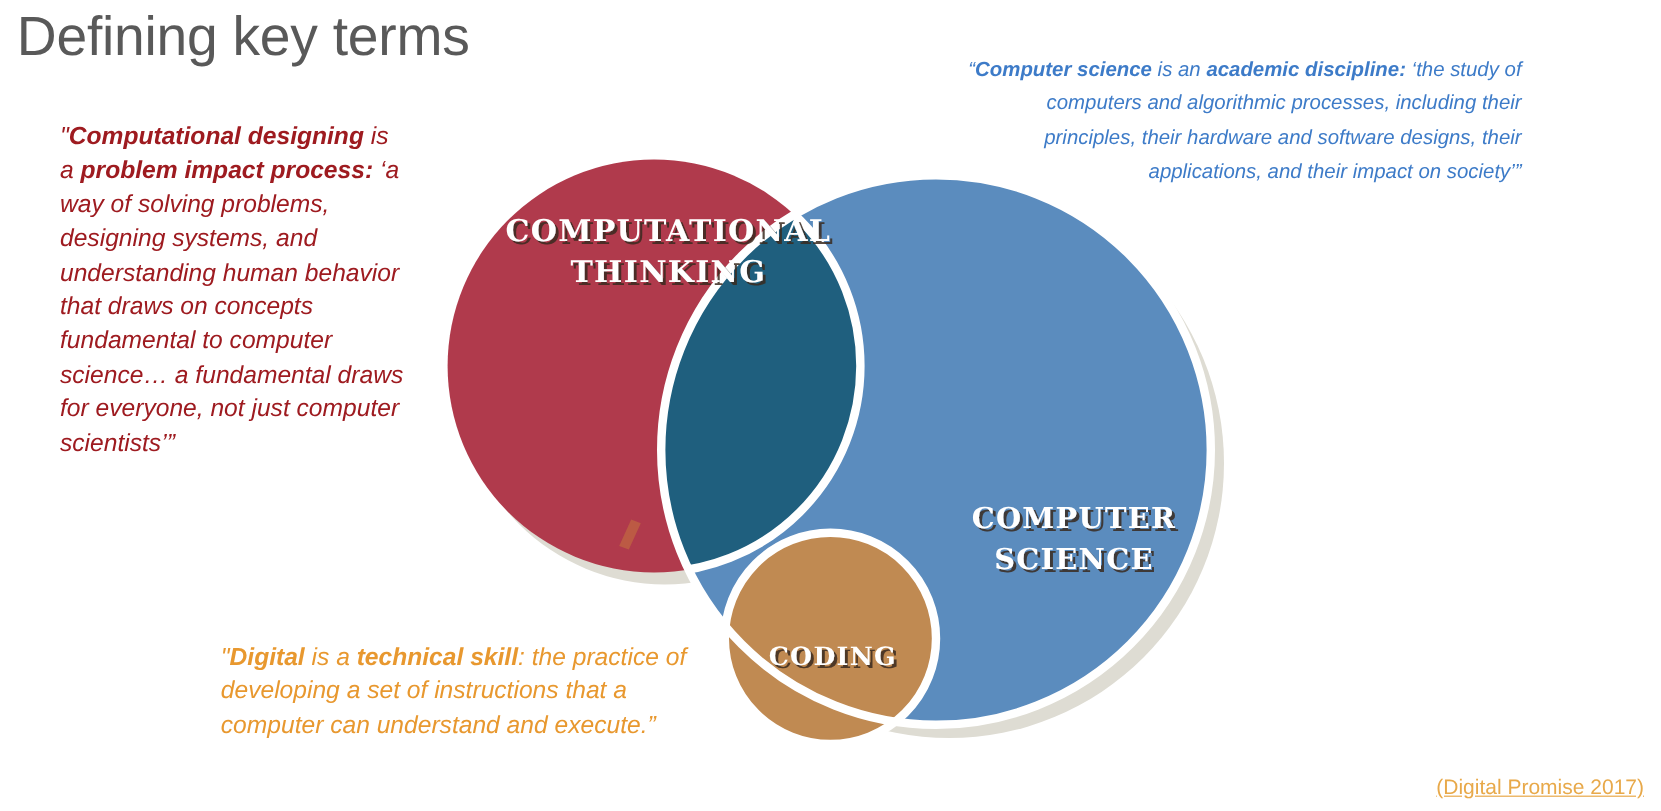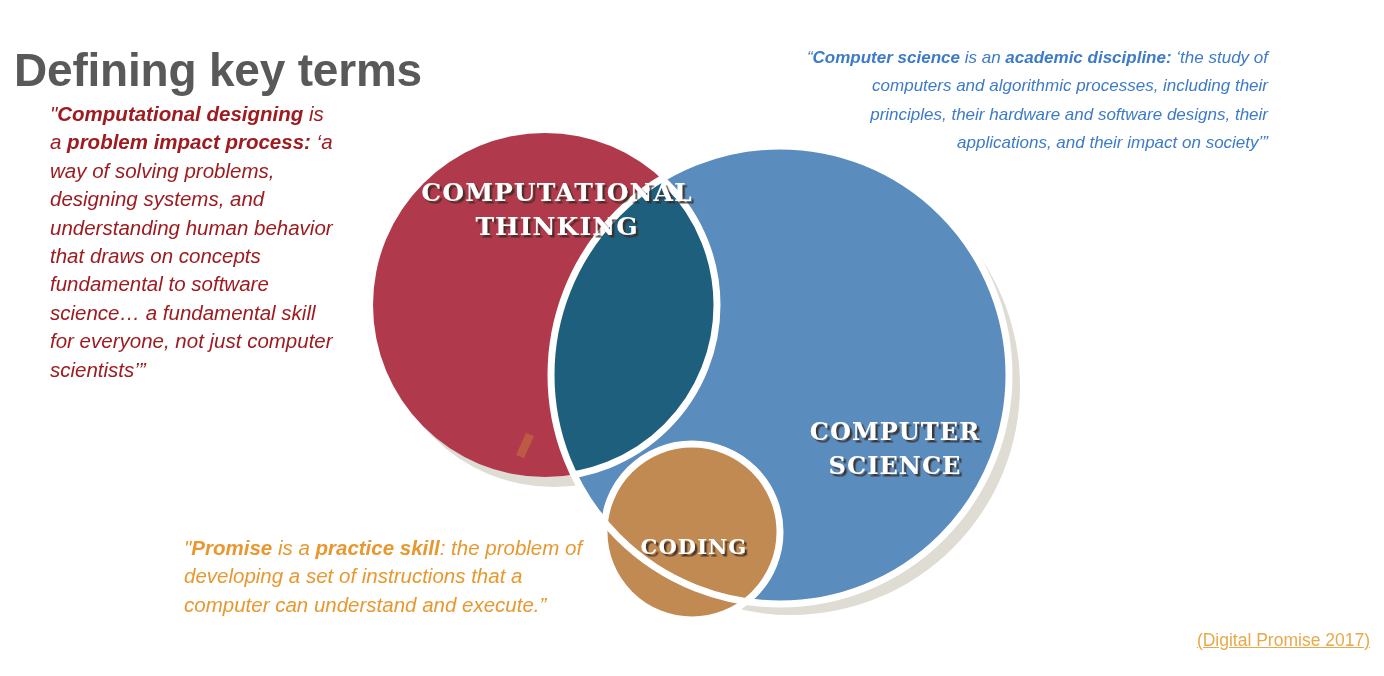--- a/index.html
+++ b/index.html
@@ -9,24 +9,23 @@
     font-family:"Liberation Sans", sans-serif;
     overflow:hidden;
     position:relative;
   }
   #slide{position:absolute;inset:0;}
 
   
   #page-title{
     position:absolute;left:14px;top:2px;
     font-size:46px;line-height:56px;
-    color:#595959;font-weight:700;
+    color:#595959;font-weight:400;
     letter-spacing:-0.2px;
     white-space:nowrap;
-    margin-top:40px;
   }
 
   
   #venn{position:absolute;left:330px;top:55px;width:700px;height:625px;}
   #venn svg{display:block;width:700px;height:625px;}
 
   .venn-label{
     font-family:"DejaVu Serif", serif;
     font-weight:700;
     fill:#ffffff;
@@ -57,21 +56,21 @@
   }
   #quote-coding{
     left:184px;top:534px;width:420px;
     color:#E8982F;
     font-size:20.5px;line-height:28.4px;
     text-align:left;
   }
 
   
   #citations{
-    position:absolute;right:14px;bottom:22px;
+    position:absolute;right:14px;bottom:6px;
     text-align:right;
     font-size:17.5px;line-height:27px;
     color:#E8A94A;
   }
   #citations a,#citations span.cite{
     color:#E8A94A;
     text-decoration:underline;
     display:block;
     cursor:pointer;
   }
@@ -138,23 +137,23 @@
         <text class="venn-label" x="227" y="180" font-size="25">THINKING</text>
 
         <text class="venn-label" x="565" y="385" font-size="24">COMPUTER</text>
         <text class="venn-label" x="565" y="419" font-size="24">SCIENCE</text>
 
         <text class="venn-label" x="364" y="499" font-size="21">CODING</text>
       </g>
     </svg>
   </div>
 
-  <div class="quote" id="quote-ct"><span>"</span><b>Computational designing</b><span> is a </span><b>problem impact process:</b><span>  ‘a way of solving problems, designing systems, and understanding human behavior that draws on concepts fundamental to software science… a fundamental skill for everyone, not just computer scientists’”</span></div>
+  <div class="quote" id="quote-ct"><span>"</span><b>Computational designing</b><span> is a </span><b>problem impact process:</b><span>  ‘a way of solving problems, designing systems, and understanding human behavior that draws on concepts fundamental to computer science… a fundamental draws for everyone, not just computer scientists’”</span></div>
 
   <div class="quote" id="quote-cs"><span>“</span><b>Computer science</b><span> is an </span><b>academic discipline:</b><span>  ‘the study of computers and algorithmic processes, including their principles, their hardware and software designs, their applications, and their impact on society’”</span></div>
 
-  <div class="quote" id="quote-coding"><span>"</span><b>Promise</b><span> is a </span><b>practice skill</b><span>:  the problem of developing a set of instructions that a computer can understand and execute.”</span></div>
+  <div class="quote" id="quote-coding"><span>"</span><b>Digital</b><span> is a </span><b>technical skill</b><span>:  the practice of developing a set of instructions that a computer can understand and execute.”</span></div>
 
   <div id="citations">
     <span class="cite">(Digital Promise 2017)</span>
   </div>
 
 </div>
 
 </body></html>

